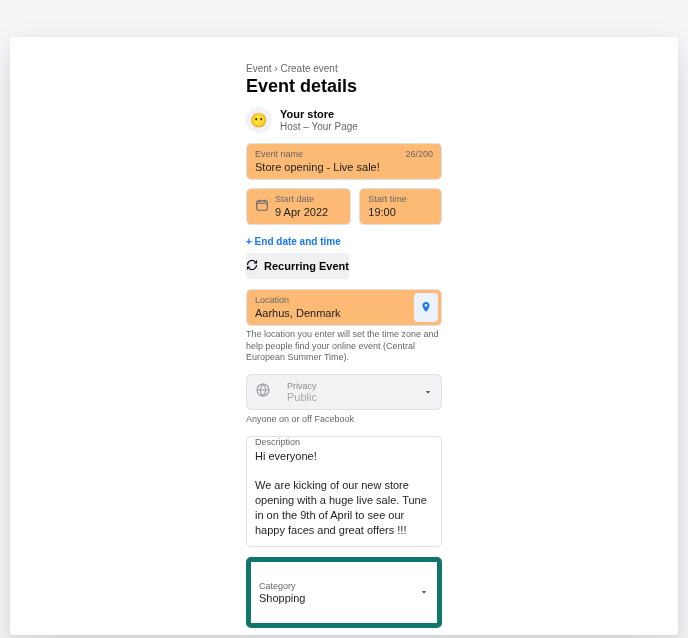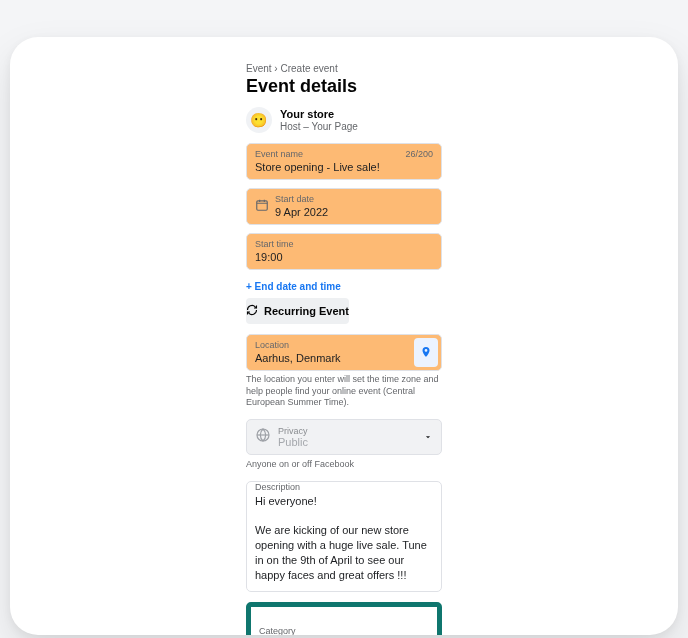--- a/index.html
+++ b/index.html
@@ -3,21 +3,21 @@
 <meta charset="utf-8">
 <style>
   * { box-sizing: border-box; margin: 0; padding: 0; }
   html, body { width: 688px; height: 638px; font-family: -apple-system, BlinkMacSystemFont, "Segoe UI", Helvetica, Arial, sans-serif; background:#f4f5f7; }
   body { display:flex; align-items:center; justify-content:center; }
 
   .card {
     width: 668px;
     height: 598px;
     background:#fff;
-    border-radius: 28px;
+    border-radius: 4px;
     box-shadow: 0 18px 40px rgba(0,0,0,0.10), 0 3px 10px rgba(0,0,0,0.06);
     padding: 26px 0 20px 0;
     position:relative;
     overflow:hidden;
     margin-top:34px;
   }
 
   .inner {
     width: 196px;
     margin: 0 auto;
@@ -63,21 +63,21 @@
     color:#65676b;
     display:flex;
     justify-content:space-between;
   }
   .field .value {
     font-size:11px;
     color:#1c1e21;
     margin-top:2px;
   }
 
-  .date-row { display:flex; gap:8px; margin-bottom:6px;flex-direction:column;}
+  .date-row { display:flex; gap:8px; margin-bottom:6px;}
   .date-row .field { flex:1; margin-bottom:0; }
   .date-row .field.date { flex:1.35; display:flex; gap:6px; align-items:flex-start;}
   .cal-icon { margin-top:4px; flex-shrink:0;}
 
   .link-add {
     font-size:10px;
     color:#1877f2;
     font-weight:600;
     margin-bottom:6px;
     display:inline-block;
@@ -113,21 +113,21 @@
     line-height:1.3;
     margin-bottom:10px;
   }
 
   .select-field {
     border:1px solid #dfe1e6;
     border-radius:5px;
     padding:6px 8px;
     display:flex;
     align-items:center;
-    gap:7px;
+    gap:16px;
     position:relative;
     margin-bottom:4px;
   }
   .select-field.disabled { background:#f1f2f4; }
   .select-field .texts .label { font-size:9px; color:#8a8d91; }
   .select-field .texts .value { font-size:11px; color:#a5a8ad; }
   .select-field .caret { position:absolute; right:8px; top:50%; transform:translateY(-50%); }
 
   .desc-field {
     border:1px solid #dfe1e6;

